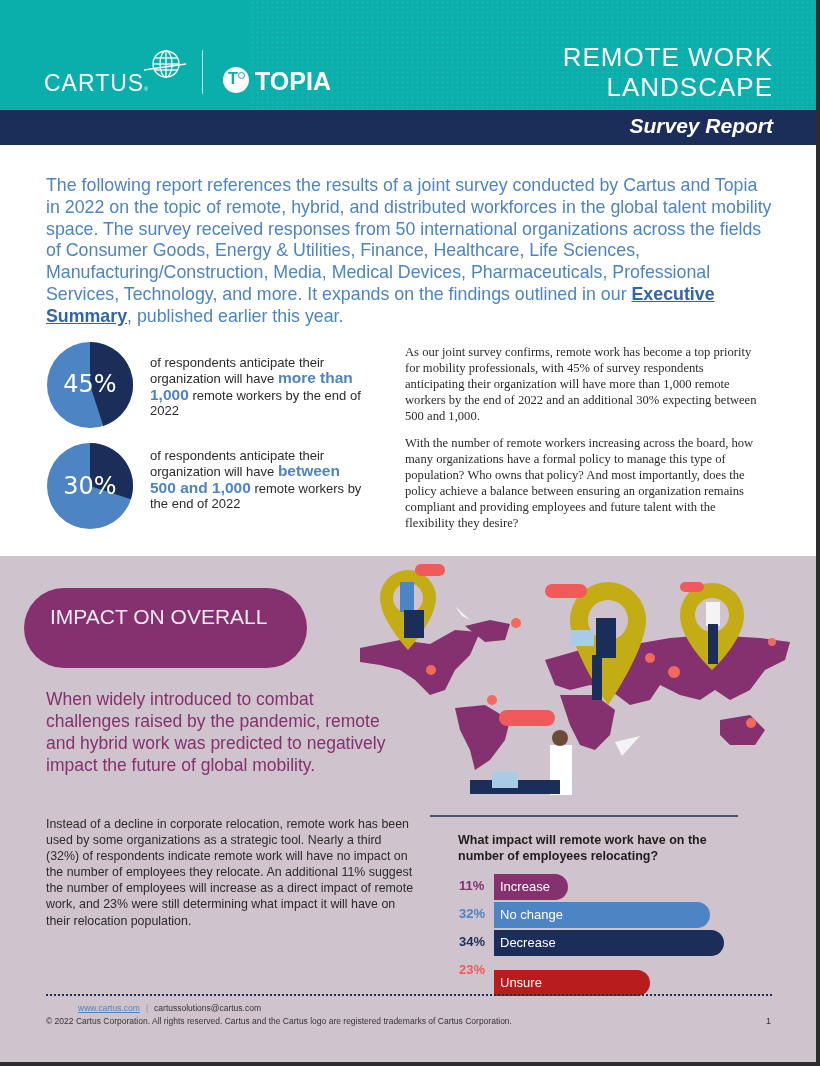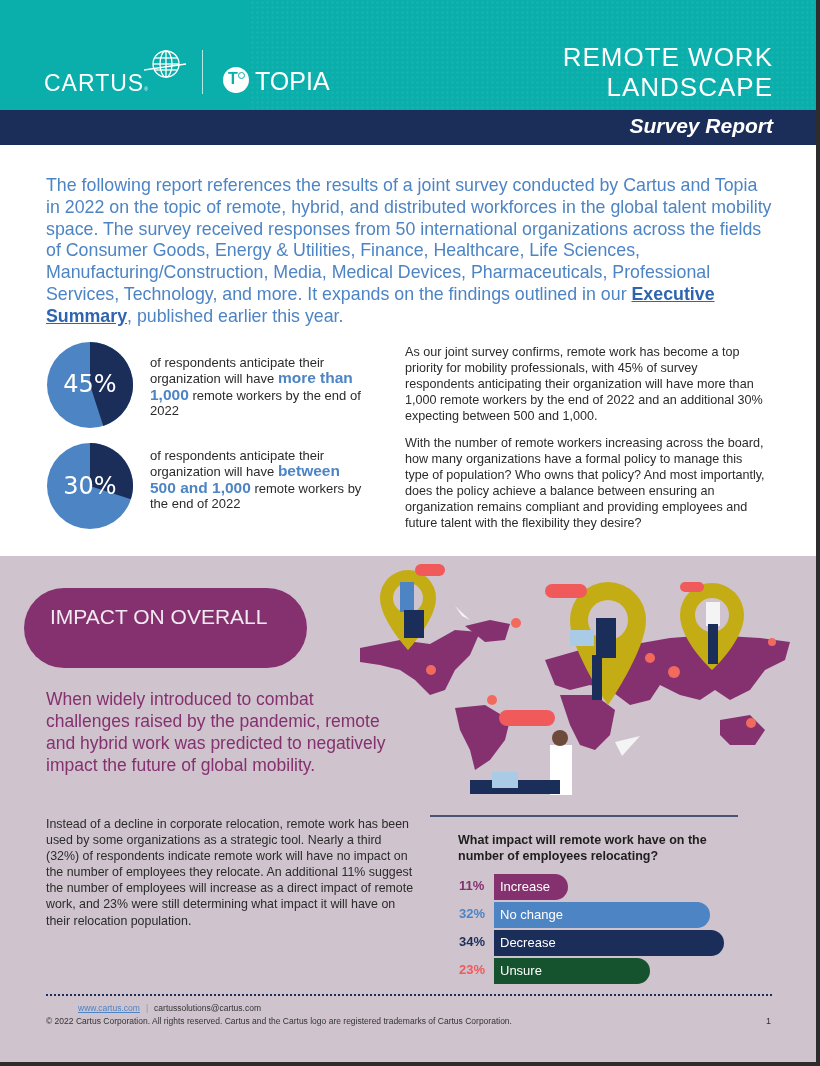--- a/index.html
+++ b/index.html
@@ -11,34 +11,34 @@
   .hdr-top::after { content:""; position:absolute; left:250px; top:0; width:566px; height:110px;
     background-image: radial-gradient(rgba(255,255,255,0.10) 1px, transparent 1.4px); background-size:5px 5px; opacity:0.6; }
   .hdr-bar { position:absolute; left:0; top:110px; width:816px; height:35px; background:#1b2e59; }
   .logo-cartus { position:absolute; left:44px; top:70px; color:#fff; font-size:23px; letter-spacing:1px; z-index:2; }
   .logo-reg { font-size:5px; vertical-align:baseline; }
   .globe { position:absolute; left:144px; top:48px; width:42px; height:32px; z-index:2; }
   .logo-sep { position:absolute; left:202px; top:50px; width:1px; height:44px; background:rgba(255,255,255,0.7); z-index:2; }
   .topia-mark { position:absolute; left:223px; top:67px; width:26px; height:26px; border-radius:50%; background:#fff; z-index:2; }
   .topia-mark span { position:absolute; left:5px; top:3px; font-weight:bold; color:#0aaeaa; font-size:16px; }
   .topia-mark i { position:absolute; left:15px; top:5px; width:5px; height:5px; border:1.5px solid #0aaeaa; border-radius:50%; }
-  .logo-topia { position:absolute; left:255px; top:67px; color:#fff; font-weight:normal; font-size:25px; z-index:2; }
+  .logo-topia { position:absolute; left:255px; top:67px; color:#fff; font-weight:bold; font-size:25px; z-index:2; }
   .title { position:absolute; right:43px; top:42px; text-align:right; color:#fff; font-size:26px; line-height:30px; letter-spacing:1px; z-index:2; }
   .subtitle { position:absolute; right:43px; top:114px; color:#fff; font-size:21px; font-style:italic; font-weight:bold; }
 
   
   .intro { position:absolute; left:46px; top:175px; width:730px; color:#4d84c4; font-size:17.8px; line-height:21.8px; }
   .intro a { color:#2f64b0; font-weight:bold; text-decoration:underline; }
 
   
   .pie { position:absolute; left:47px; width:86px; height:86px; }
   .pie-label { position:absolute; left:47px; width:86px; text-align:center; color:#fff; font-size:24px; font-family:"DejaVu Sans", sans-serif; }
   .stat-text { position:absolute; left:150px; width:215px; font-size:13px; line-height:15.4px; color:#2b2b2b; }
   .stat-text b { color:#4d84c4; font-size:15.5px; }
-  .col-text { position:absolute; left:405px; width:360px; font-size:12.6px; line-height:16.1px; color:#2b2b2b; }
+  .col-text { position:absolute; left:405px; width:360px; font-size:12.6px; line-height:16.1px; color:#2b2b2b;font-family:Liberation Serif, serif; }
 
   
   .lower { position:absolute; left:0; top:556px; width:816px; height:506px; background:#cfc3cd; }
   .pill { position:absolute; left:24px; top:32px; width:283px; height:80px; border-radius:40px; background:#85316f; }
   .pill-text { position:absolute; left:26px; top:17px; color:#f1eaf0; font-size:21px; line-height:24px; }
   .lead { position:absolute; left:46px; top:132px; width:340px; color:#85316f; font-size:17.5px; line-height:22px; }
   .body2 { position:absolute; left:46px; top:260px; width:370px; font-size:12.4px; line-height:16.1px; color:#2b2b2b; }
   .illus { position:absolute; left:360px; top:4px; width:456px; height:270px; }
 
   .q { position:absolute; left:458px; top:276px; width:290px; font-weight:bold; font-size:12.5px; line-height:16px; color:#1e1e1e; }
@@ -185,21 +185,21 @@
           </div>
         </div>
         <div class="bar-row" style="top: 374px;">
           <div class="bar-pct" style="color: rgb(27, 46, 89);">34%</div>
           <div class="bar" style="background: rgb(27, 46, 89); width: 230px;">
             <div class="bar-lbl">Decrease</div>
           </div>
         </div>
         <div class="bar-row" style="top: 402px;">
           <div class="bar-pct" style="color: rgb(240, 90, 91);">23%</div>
-          <div class="bar" style="background: #14532d; width: 155.588px;">
+          <div class="bar" style="background: #b91c1c; width: 155.588px; margin-top: 12px;">
             <div class="bar-lbl">Unsure</div>
           </div>
         </div>
       </div>
 
     <div class="dots"></div>
     <div class="foot1"><a>www.cartus.com</a><span class="sep">|</span><span>cartussolutions@cartus.com</span></div>
     <div class="foot2">© 2022 Cartus Corporation. All rights reserved. Cartus and the Cartus logo are registered trademarks of Cartus Corporation.</div>
     <div class="pnum">1</div>
   </div>

